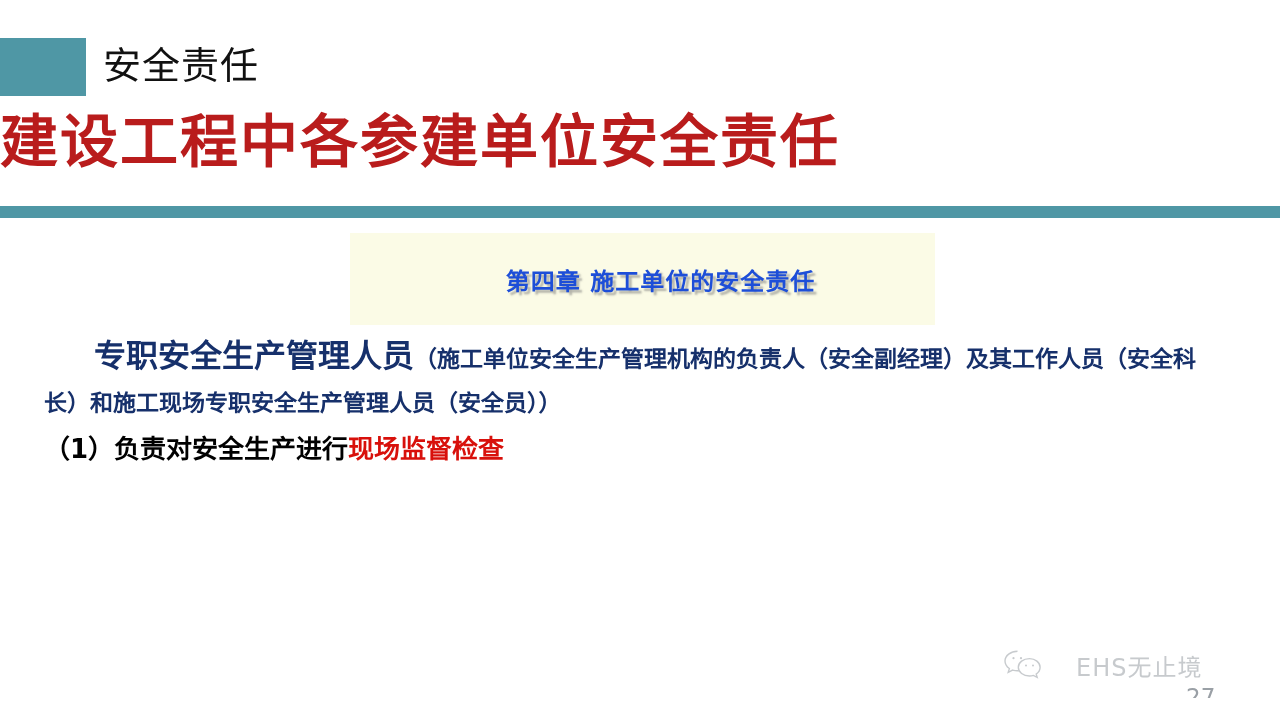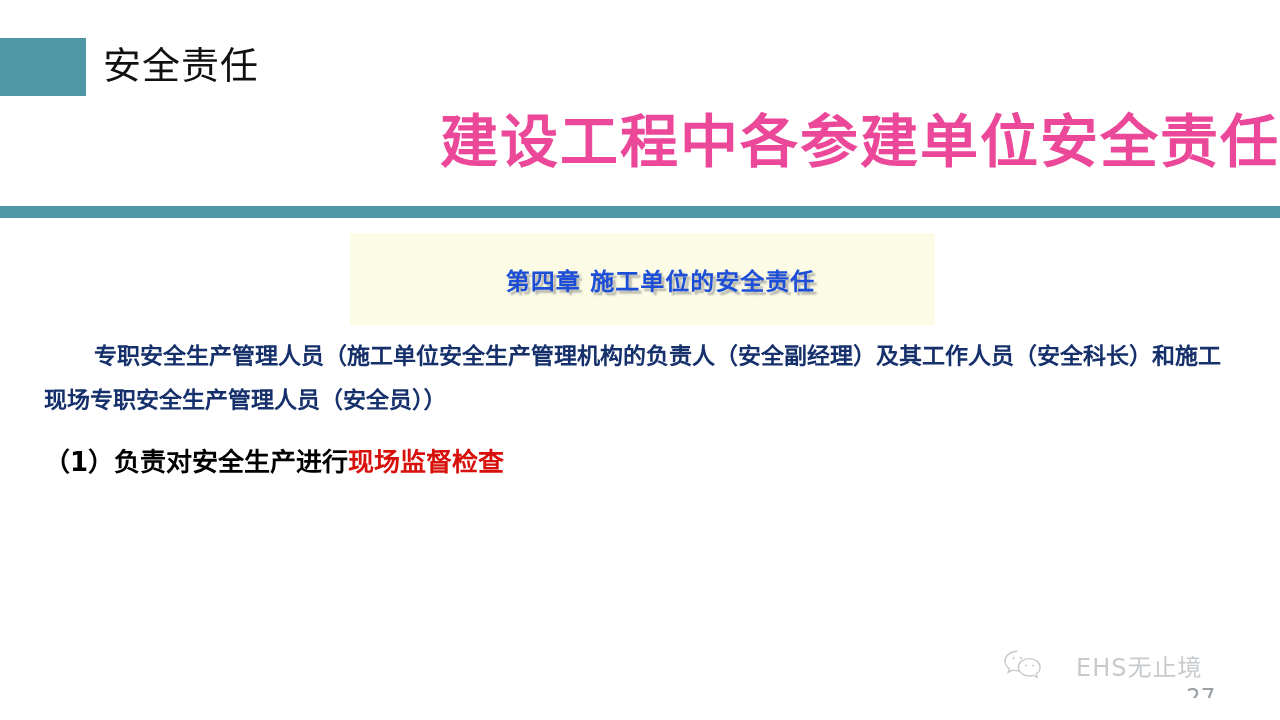--- a/index.html
+++ b/index.html
@@ -37,25 +37,25 @@
     color: #111111;
     font-weight: 400;
     letter-spacing: 1px;
     white-space: nowrap;
   }
   .header-title {
     position: absolute;
     left: 0;
     top: 104px;
     width: 1280px;
-    text-align: right;
+    text-align: left;
     font-size: 58px;
     line-height: 76px;
     font-weight: 700;
-    color: #ec4899;
+    color: #b91c1c;
     letter-spacing: 2px;
     white-space: nowrap;
   }
   .header-rule {
     position: absolute;
     left: 0;
     top: 206px;
     width: 1280px;
     height: 12px;
     background: #4f97a5;
@@ -97,32 +97,32 @@
   .para {
     color: #16306b;
     font-weight: 700;
   }
   .para-lead {
     font-size: 25px;
     line-height: 44px;
     text-indent: 50px;
   }
   .lead-strong {
-    font-size: 23px;
+    font-size: 32px;
   }
   .lead-normal {
     font-size: 23px;
   }
 
   .item {
     font-size: 26px;
     line-height: 40px;
     font-weight: 700;
     color: #000000;
-    margin-top: 20px;
+    margin-top: 4px;
   }
   .item-2 {
     margin-top: 22px;
     line-height: 48px;
   }
   .item-3 {
     margin-top: 22px;
   }
   .hl {
     color: #d8100b;

